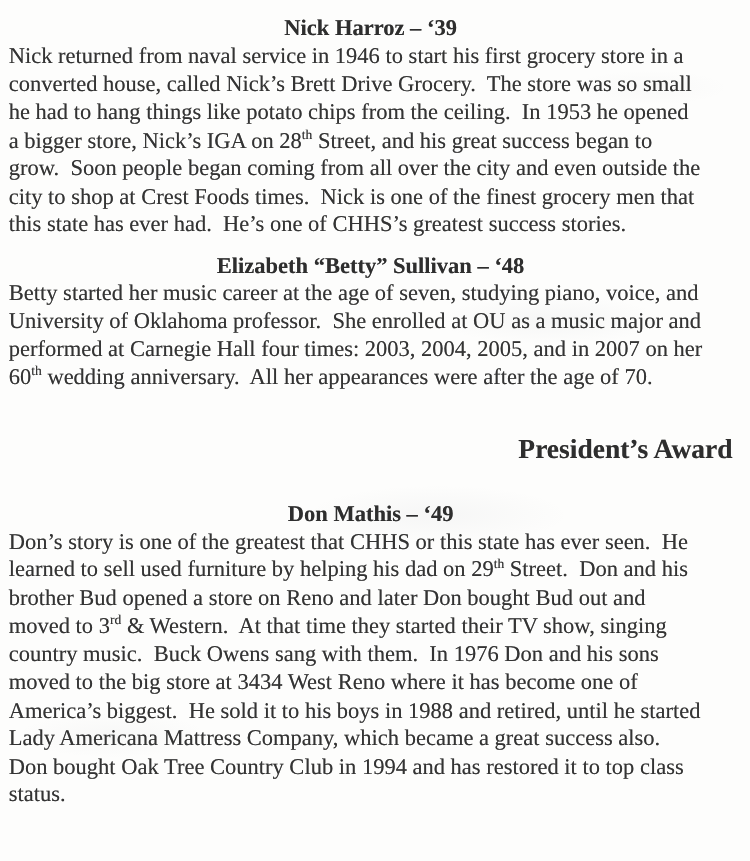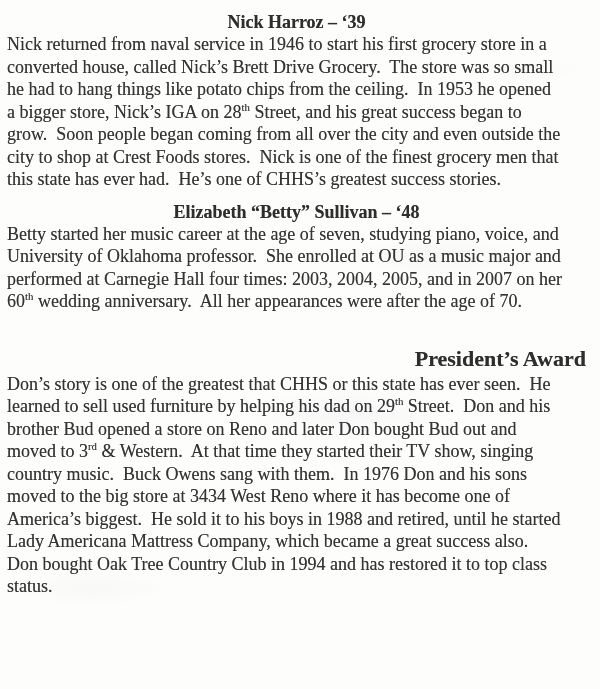--- a/index.html
+++ b/index.html
@@ -61,37 +61,38 @@
 <div class="page">
   <div>
       <section class="sec sec-0">
         <div class="entry-heading">Nick Harroz – ‘39</div>
         <div class="paragraph">
           <div class="line">Nick returned from naval service in 1946 to start his first grocery store in a</div>
           <div class="line">converted house, called Nick’s Brett Drive Grocery.  The store was so small</div>
           <div class="line">he had to hang things like potato chips from the ceiling.  In 1953 he opened</div>
           <div class="line">a bigger store, Nick’s IGA on 28<sup>th</sup> Street, and his great success began to</div>
           <div class="line">grow.  Soon people began coming from all over the city and even outside the</div>
-          <div class="line">city to shop at Crest Foods stores.  Nick is one of the finest grocery men that</div>
+          <div class="line">city to shop at Crest Foods times.  Nick is one of the finest grocery men that</div>
           <div class="line">this state has ever had.  He’s one of CHHS’s greatest success stories.</div>
         </div>
       </section>
       <section class="sec sec-1">
         <div class="entry-heading">Elizabeth “Betty” Sullivan – ‘48</div>
         <div class="paragraph">
           <div class="line">Betty started her music career at the age of seven, studying piano, voice, and</div>
           <div class="line">University of Oklahoma professor.  She enrolled at OU as a music major and</div>
           <div class="line">performed at Carnegie Hall four times: 2003, 2004, 2005, and in 2007 on her</div>
           <div class="line">60<sup>th</sup> wedding anniversary.  All her appearances were after the age of 70.</div>
         </div>
       </section>
       <section class="sec sec-2">
         <div class="award-heading">President’s Award</div>
       </section>
       <section class="sec sec-3">
+        <div class="entry-heading">Don Mathis – ‘49</div>
         <div class="paragraph">
           <div class="line">Don’s story is one of the greatest that CHHS or this state has ever seen.  He</div>
           <div class="line">learned to sell used furniture by helping his dad on 29<sup>th</sup> Street.  Don and his</div>
           <div class="line">brother Bud opened a store on Reno and later Don bought Bud out and</div>
           <div class="line">moved to 3<sup>rd</sup> &amp; Western.  At that time they started their TV show, singing</div>
           <div class="line">country music.  Buck Owens sang with them.  In 1976 Don and his sons</div>
           <div class="line">moved to the big store at 3434 West Reno where it has become one of</div>
           <div class="line">America’s biggest.  He sold it to his boys in 1988 and retired, until he started</div>
           <div class="line">Lady Americana Mattress Company, which became a great success also.</div>
           <div class="line">Don bought Oak Tree Country Club in 1994 and has restored it to top class</div>

